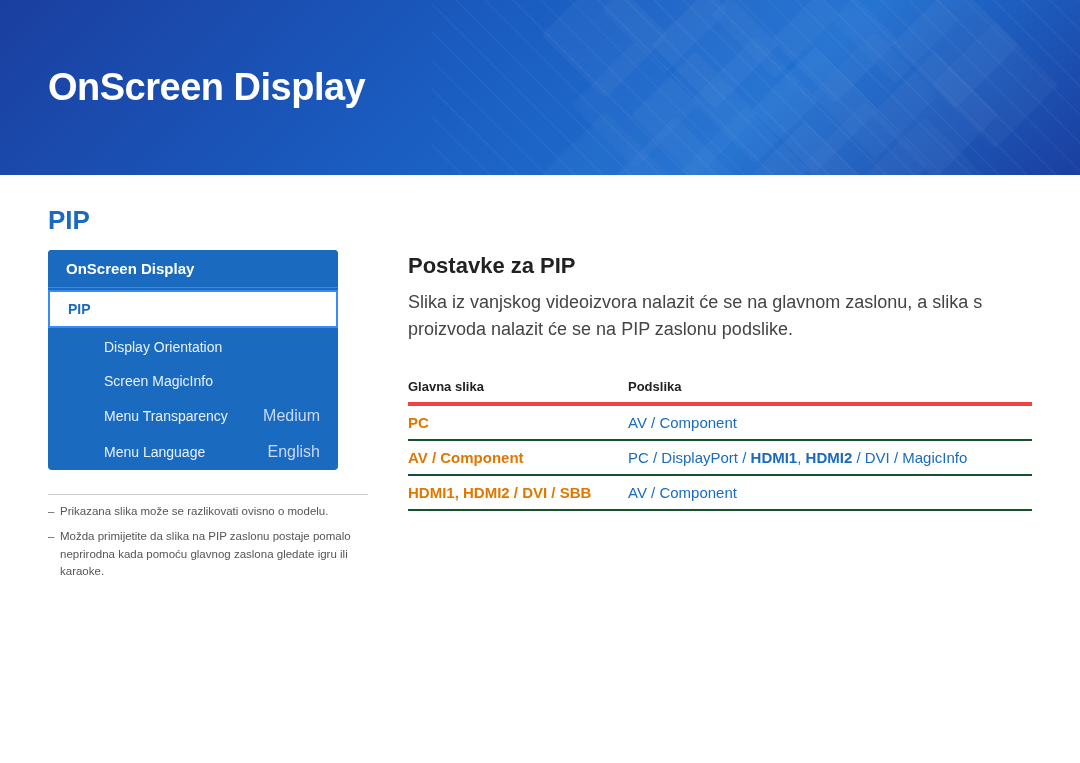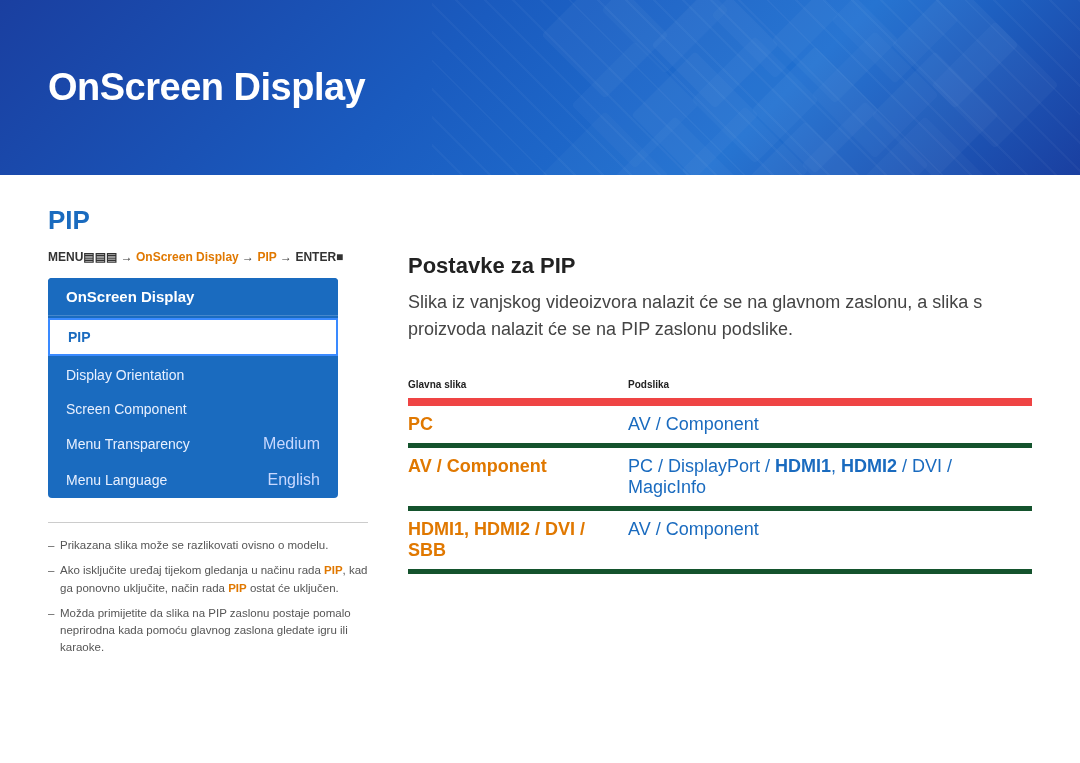--- a/index.html
+++ b/index.html
@@ -110,20 +110,21 @@
       border-bottom: 1px solid rgba(255,255,255,0.2);
     }
     .menu-item {
       padding: 9px 18px;
       font-size: 14px;
       color: #e8f0ff;
       cursor: pointer;
       display: flex;
       justify-content: space-between;
       align-items: center;
+      margin-left: 38px;
     }
     .menu-item.active {
       background: #ffffff;
       color: #1a6bbf;
       font-weight: 700;
       border: 2px solid #3a8aff;
       margin: 2px 0;
     }
     .menu-item .value {
       color: #c8d8ff;
@@ -149,49 +150,49 @@
       margin-bottom: 28px;
       line-height: 1.5;
     }
 
     
     .pip-table {
       width: 100%;
       border-collapse: collapse;
     }
     .pip-table th {
-      font-size: 10px;
+      font-size: 13px;
       font-weight: 700;
       color: #222;
-      border-bottom: 8px solid #ef4444;
+      border-bottom: 4px solid #ef4444;
       padding: 8px 12px 8px 0;
       text-align: left;
     }
     .pip-table td {
       padding: 8px 12px 8px 0;
-      font-size: 18px;
-      border-bottom: 5px solid #14532d;
+      font-size: 15px;
+      border-bottom: 2px solid #14532d;
       vertical-align: top;
     }
     .pip-table td.main-source {
       color: #e07800;
       font-weight: 600;
       width: 220px;
     }
     .pip-table td.sub-source {
       color: #1a6bbf;
     }
     .pip-table td.sub-source .bold {
       font-weight: 700;
     }
 
     
     .notes-section {
       margin-top: 24px;
-      padding-top: 14px;
+      padding-top: 8px;
       border-top: 1px solid #ccc;
       width: 320px;
     }
     .note-item {
       font-size: 11.5px;
       color: #555;
       margin-bottom: 8px;
       padding-left: 12px;
       position: relative;
       line-height: 1.5;
@@ -237,52 +238,46 @@
     <div class="diamond" style="left:340px; top:155px; opacity:0.4;"></div>
   </div>
   <h1 class="header-title">OnScreen Display</h1>
 </div>
 
 <div class="main-content">
 
   <div class="left-column">
     <div class="pip-title">PIP</div>
 
-    <div class="menu-path">
-      <span>MENU▤▤▤ → </span><span class="orange">OnScreen Display</span><span> → </span><span class="orange">PIP</span><span> → ENTER■</span>
-    </div>
 
     <div class="menu-box">
       <div class="menu-box-title">OnScreen Display</div>
 
       <div class="menu-item active">
         <span>PIP</span>
       </div>
       <div class="menu-item">
         <span>Display Orientation</span>
       </div>
       <div class="menu-item">
-        <span>Screen Component</span>
+        <span>Screen MagicInfo</span>
       </div>
       <div class="menu-item">
         <span>Menu Transparency</span>
         <span class="value">Medium</span>
       </div>
       <div class="menu-item">
         <span>Menu Language</span>
         <span class="value">English</span>
       </div>
     </div>
 
     <div class="notes-section">
       <div class="note-item">
         <span>Prikazana slika može se razlikovati ovisno o modelu.</span>
-      </div>
-      <div class="note-item">
-        <span>Ako isključite uređaj tijekom gledanja u načinu rada <span class="highlight-orange">PIP</span>, kad ga ponovno uključite, način rada <span class="highlight-orange">PIP</span> ostat će uključen.</span>
       </div>
       <div class="note-item">
         <span>Možda primijetite da slika na PIP zaslonu postaje pomalo neprirodna kada pomoću glavnog zaslona gledate igru ili karaoke.</span>
       </div>
     </div>
   </div>
 
   <div class="right-column">
     <h2 class="postavke-title">Postavke za PIP</h2>
     <p class="postavke-desc">Slika iz vanjskog videoizvora nalazit će se na glavnom zaslonu, a slika s proizvoda nalazit će se na PIP zaslonu podslike.</p>

